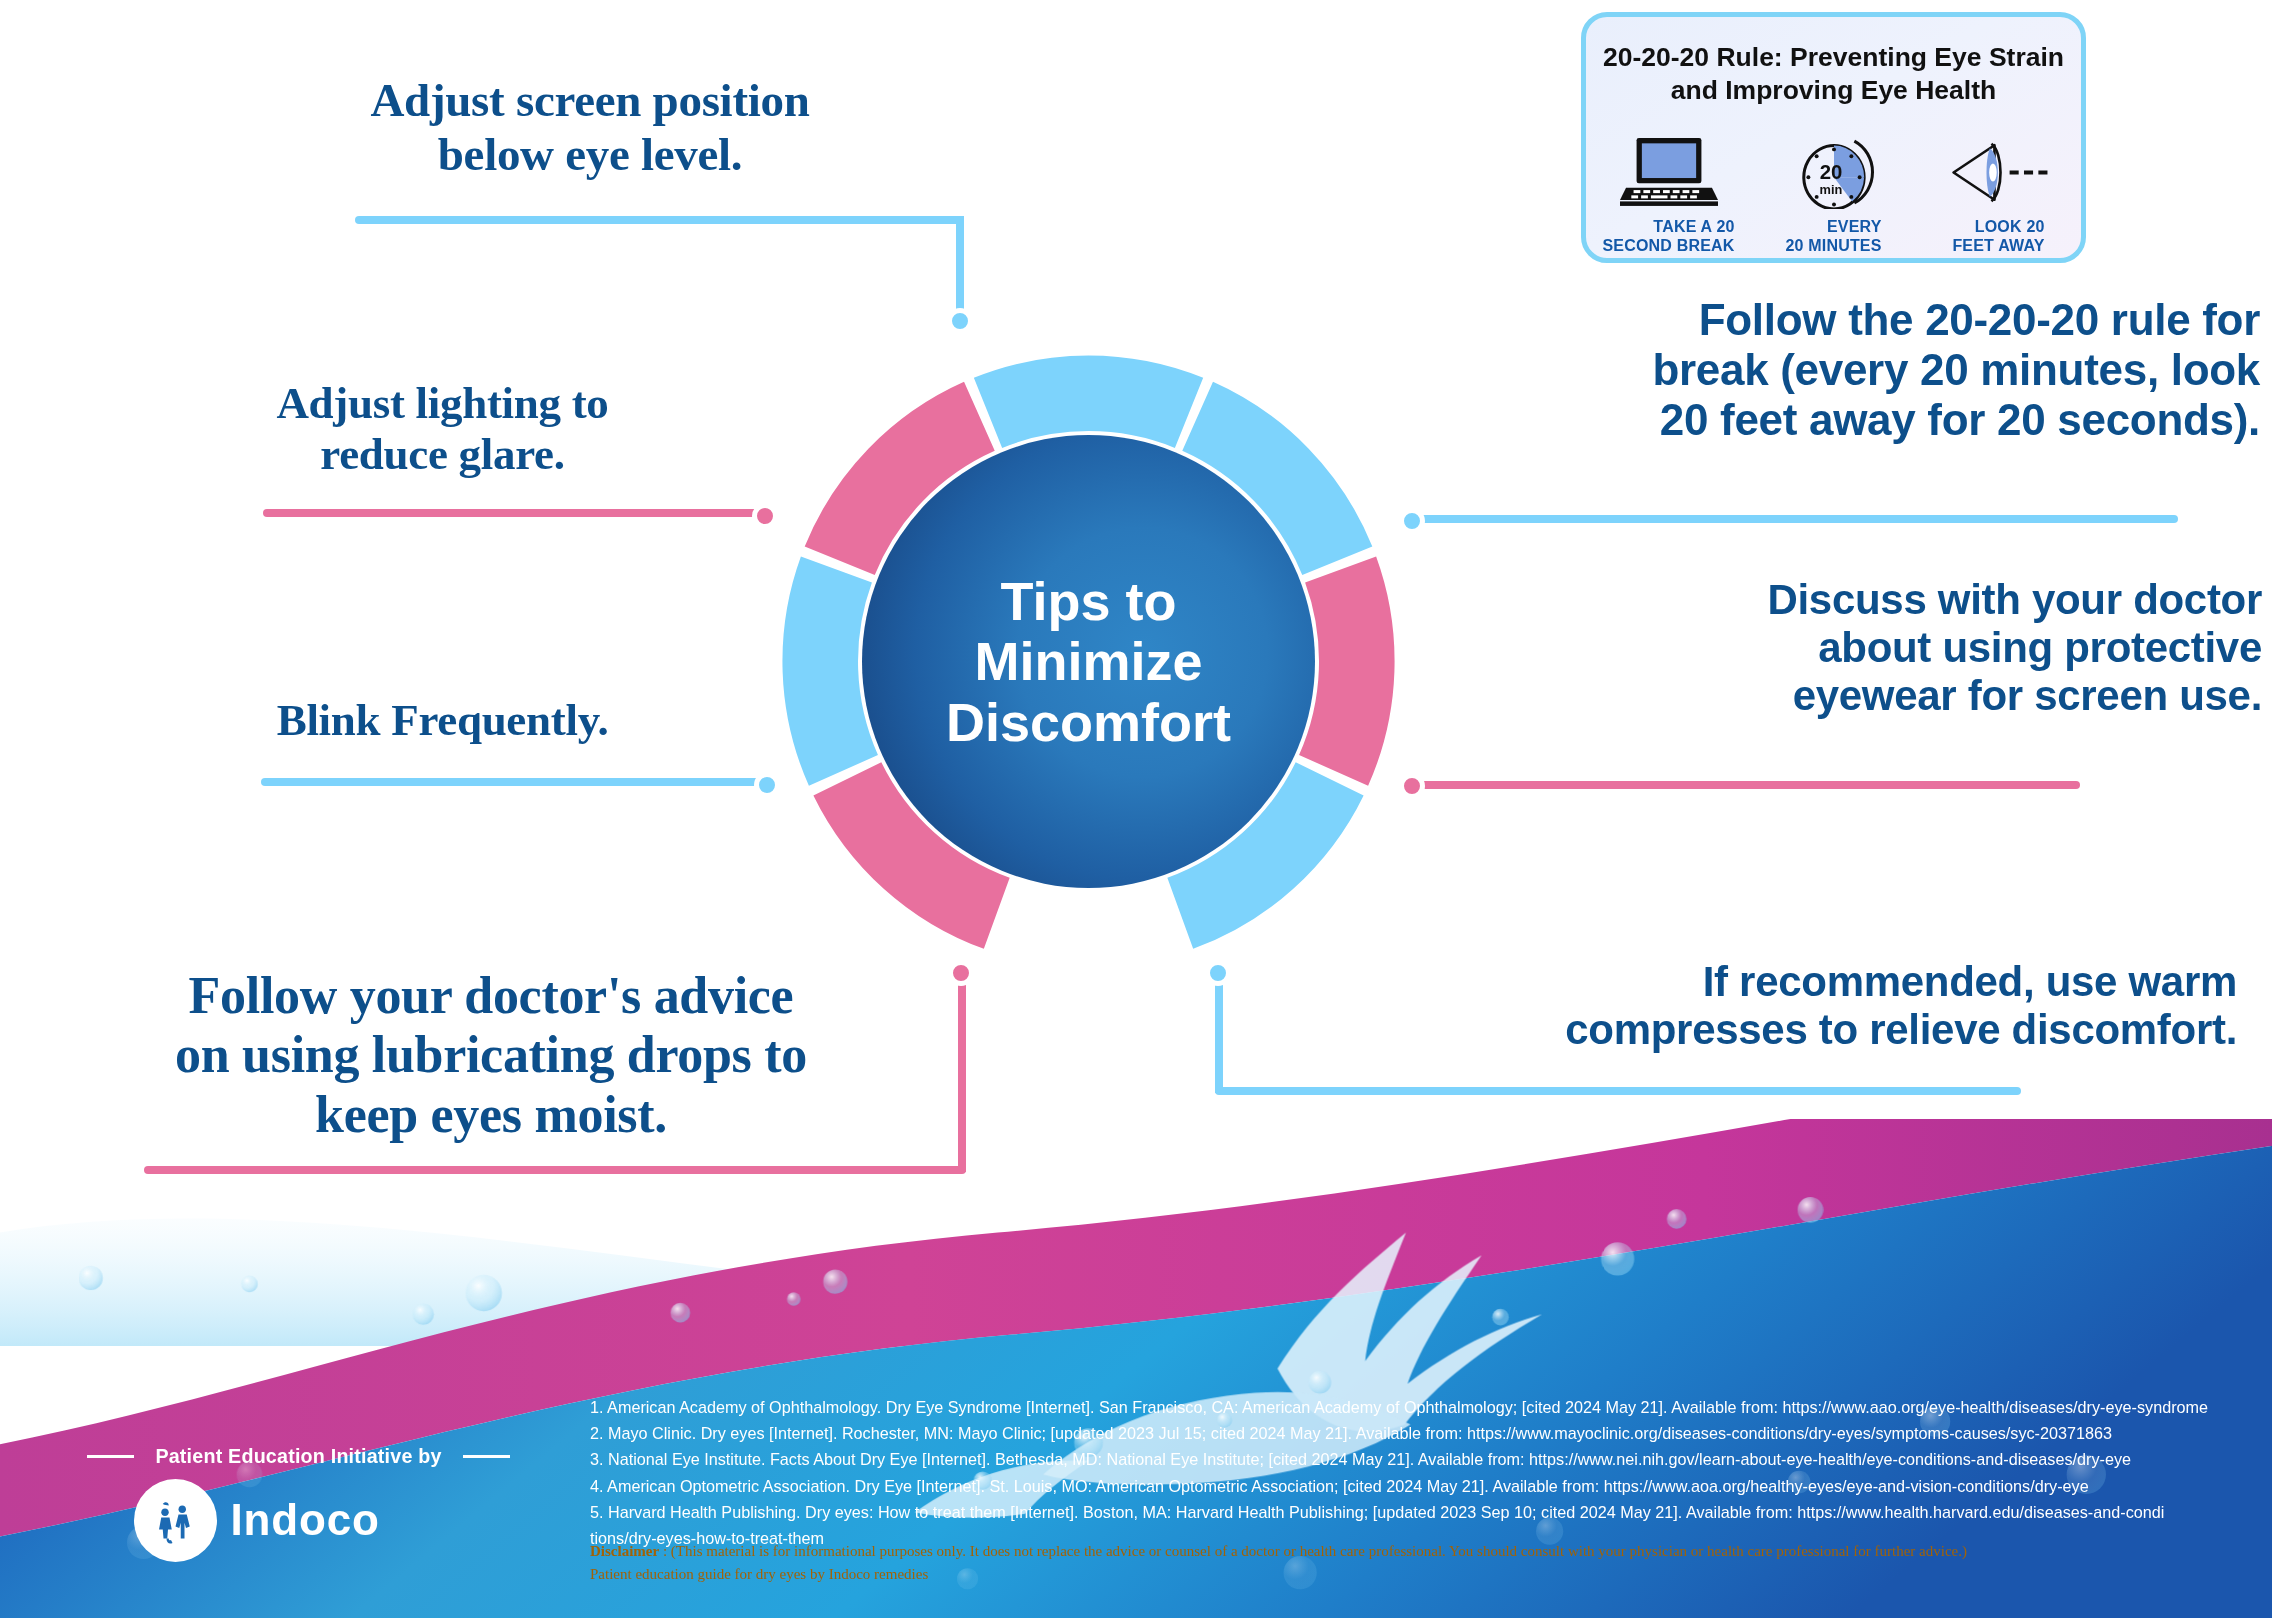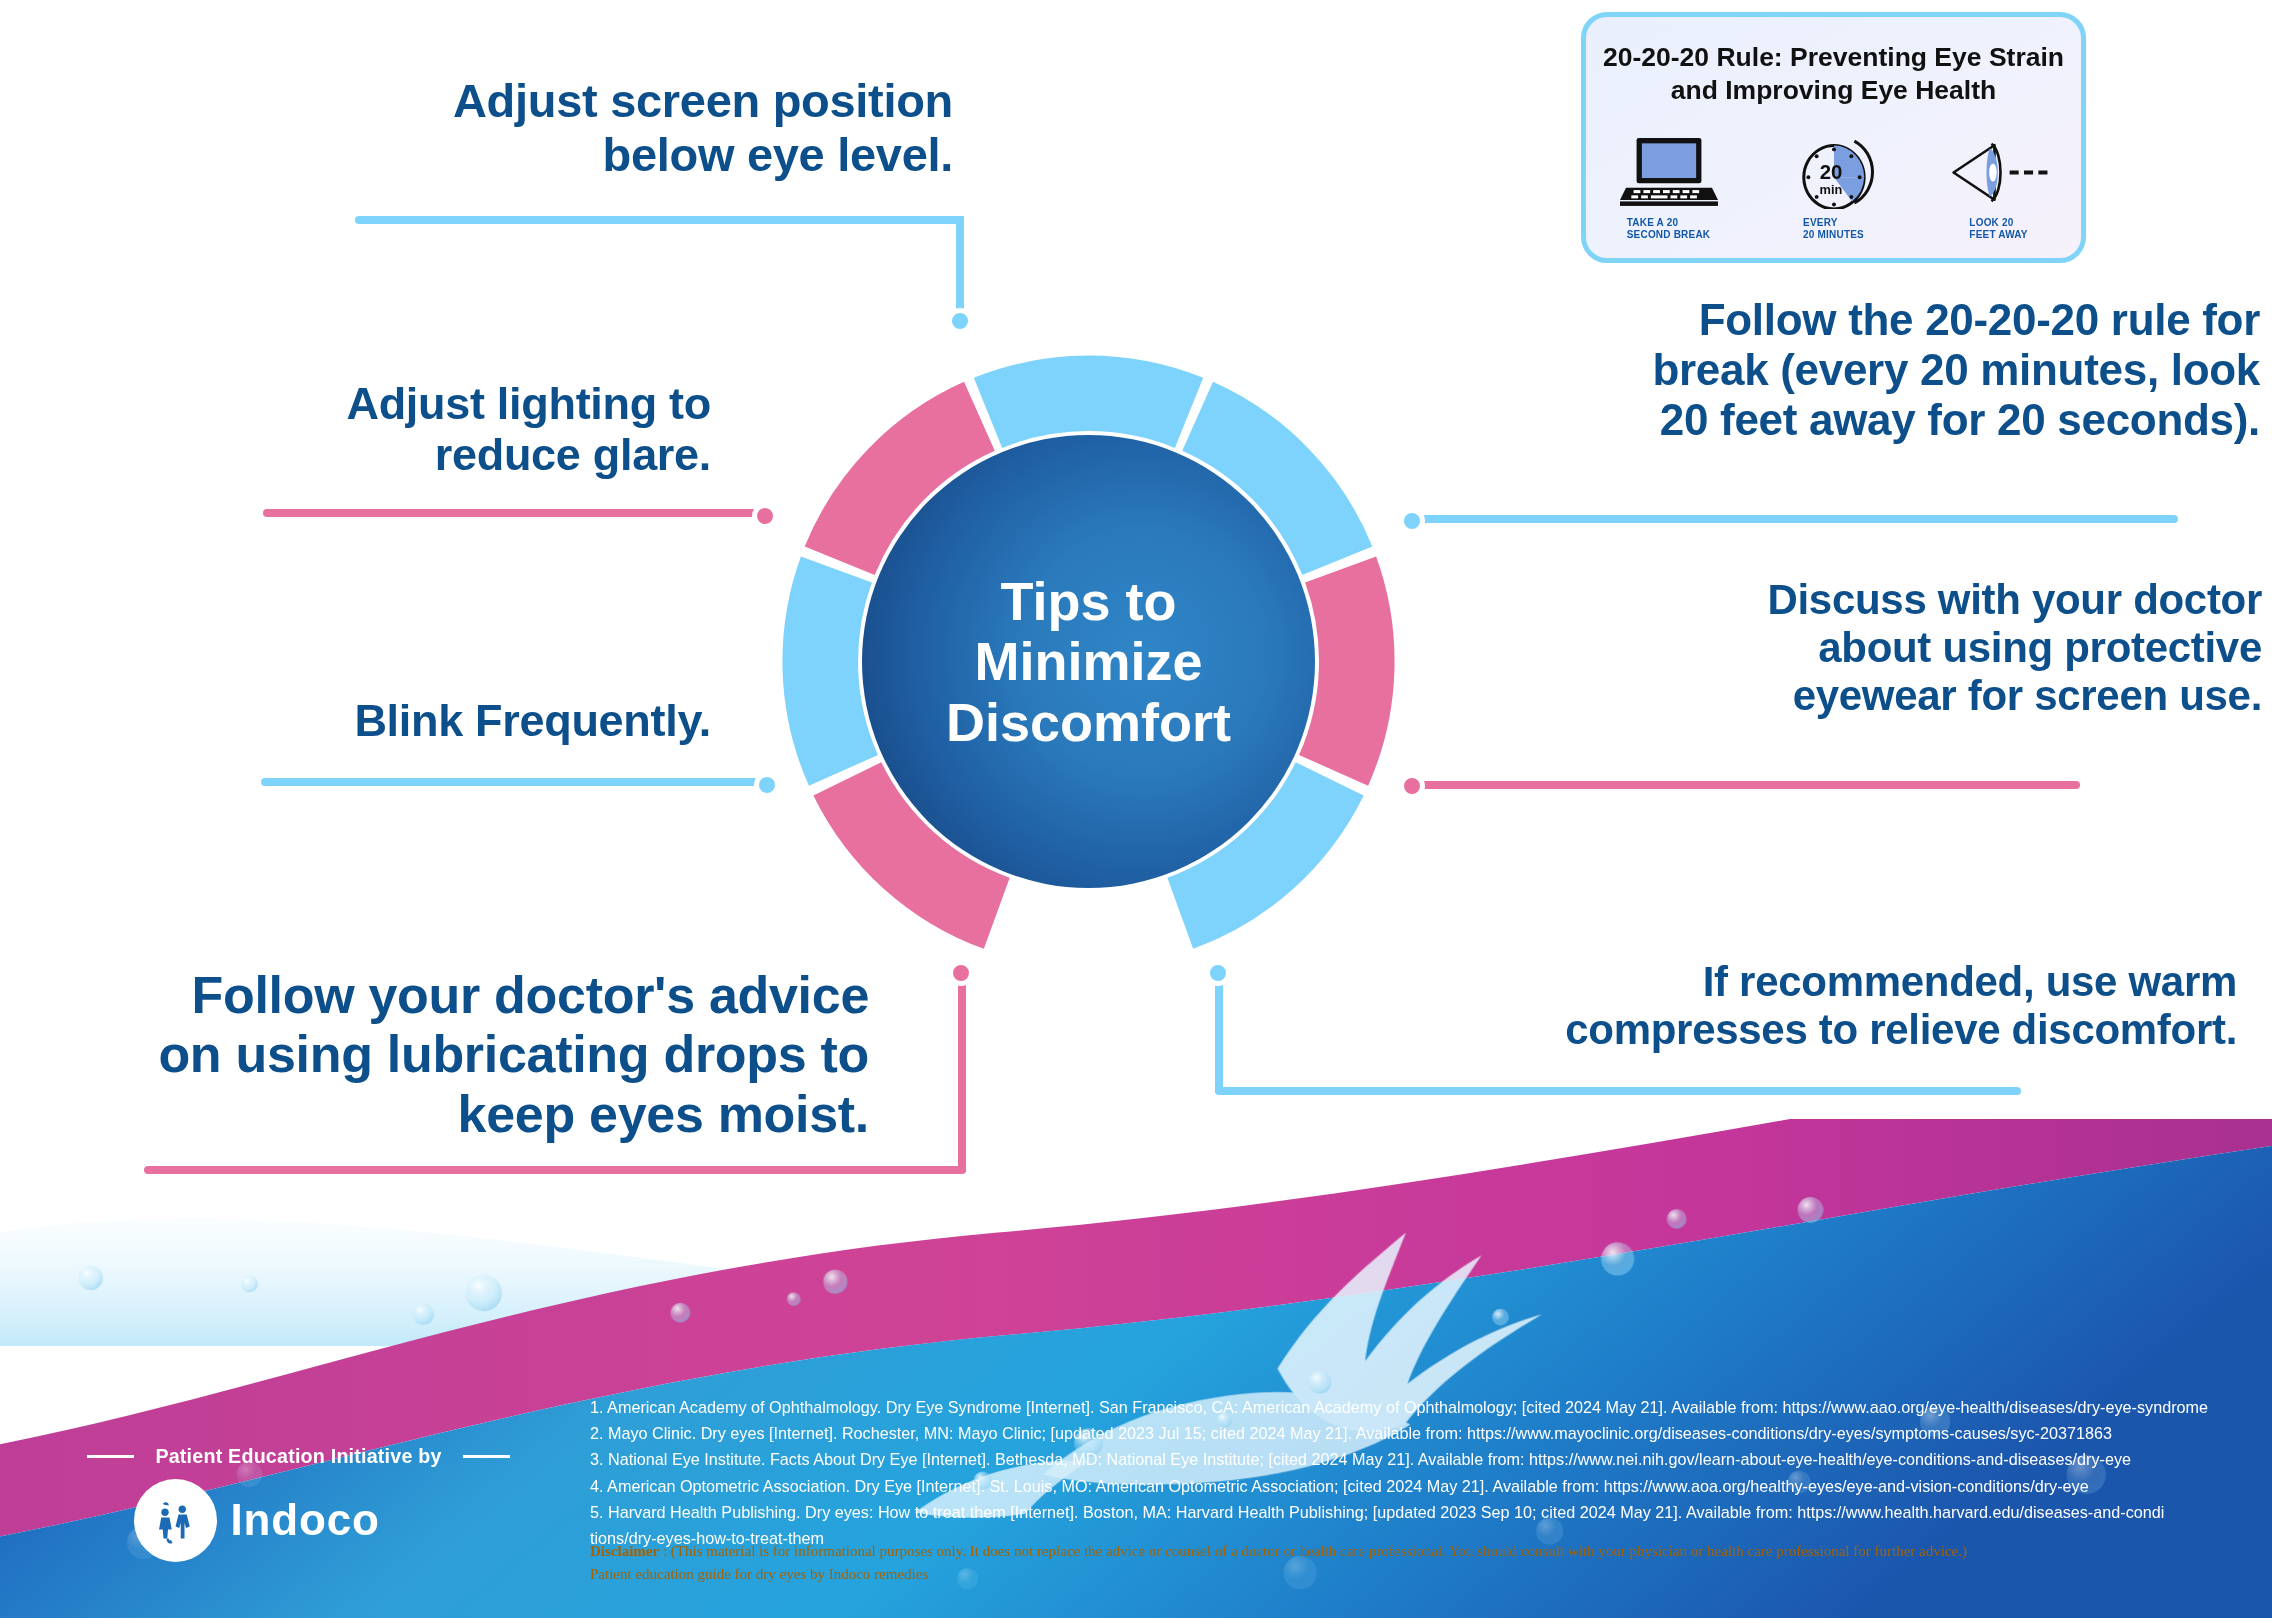--- a/index.html
+++ b/index.html
@@ -15,21 +15,21 @@
   
   .tip{
     position:absolute;
     color:#0d4f8b;
     font-weight:bold;
     font-family:"Liberation Sans", sans-serif;
     line-height:1.14;
     letter-spacing:-0.3px;
     white-space:pre-line;
   }
-  .tip.r{text-align:right;}
+  .tip.r{text-align:center;font-family:Liberation Serif, serif;}
   .tip.l{text-align:right;}
 
   
   .card{
     position:absolute;
     left:1540px;top:12px;width:505px;height:251px;
     border:5.3px solid #7FD4F7;
     border-radius:26px;
     background:linear-gradient(150deg,#e9effc 0%,#eef2fd 45%,#f6f1fb 100%);
     box-sizing:border-box;
@@ -39,22 +39,22 @@
   .card-title{
     position:absolute;left:0;right:0;top:24px;
     text-align:center;color:#111;
     font-size:26.5px;font-weight:bold;line-height:1.23;
     font-family:"Liberation Sans", sans-serif;
     white-space:pre-line;
   }
   .card-cols{position:absolute;left:0;right:0;top:113px;display:flex;}
   .card-col{flex:1;display:flex;flex-direction:column;align-items:center;}
   .card-cap{
-    margin-top:7.6px;text-align:left;color:#1358a8;
-    font-size:10px;font-weight:bold;line-height:1.2;
+    margin-top:7.6px;text-align:right;color:#1358a8;
+    font-size:16px;font-weight:bold;line-height:1.2;
     letter-spacing:0.2px;white-space:pre-line;
   }
   .cardart{height:79px;display:flex;align-items:flex-end;justify-content:flex-start;}
 
   
   .hub{
     position:absolute;left:862px;top:435px;width:453px;height:453px;
     border-radius:50%;
     background:radial-gradient(circle at 62% 48%,#2f86c7 0%,#2a79bb 34%,#1f5fa3 62%,#17447f 88%,#133a70 100%);
   }

